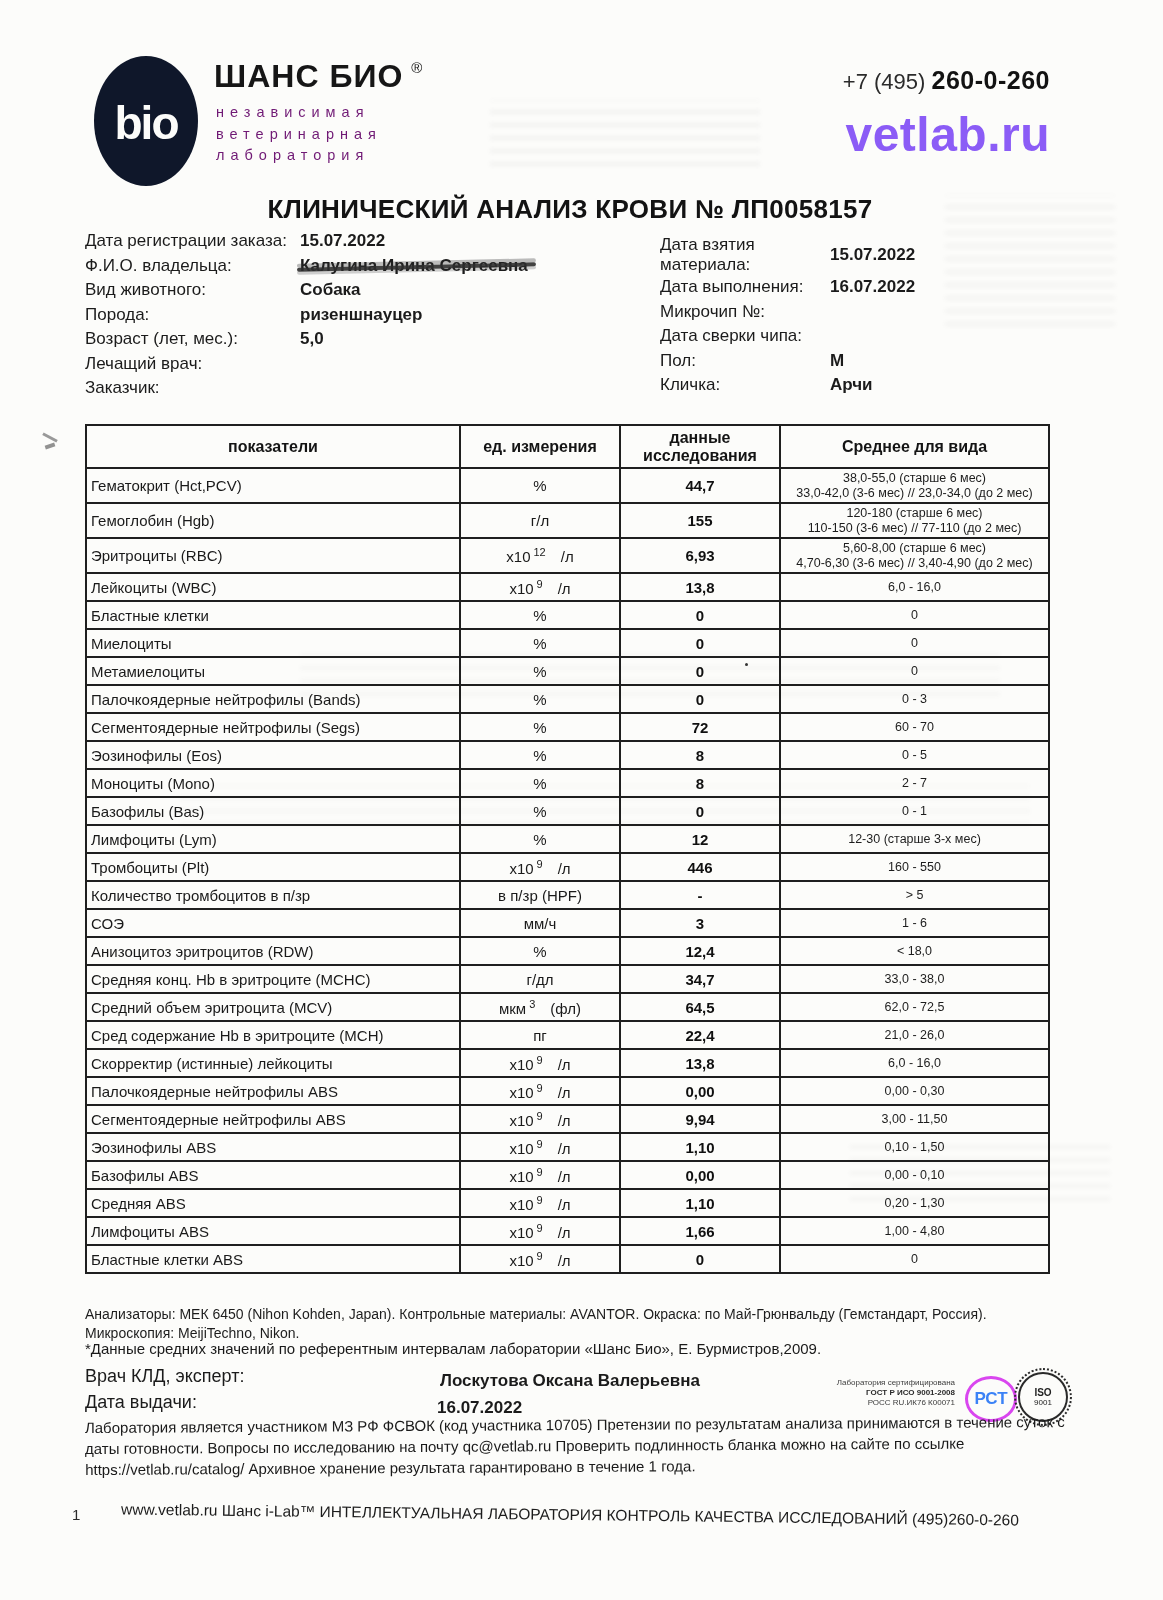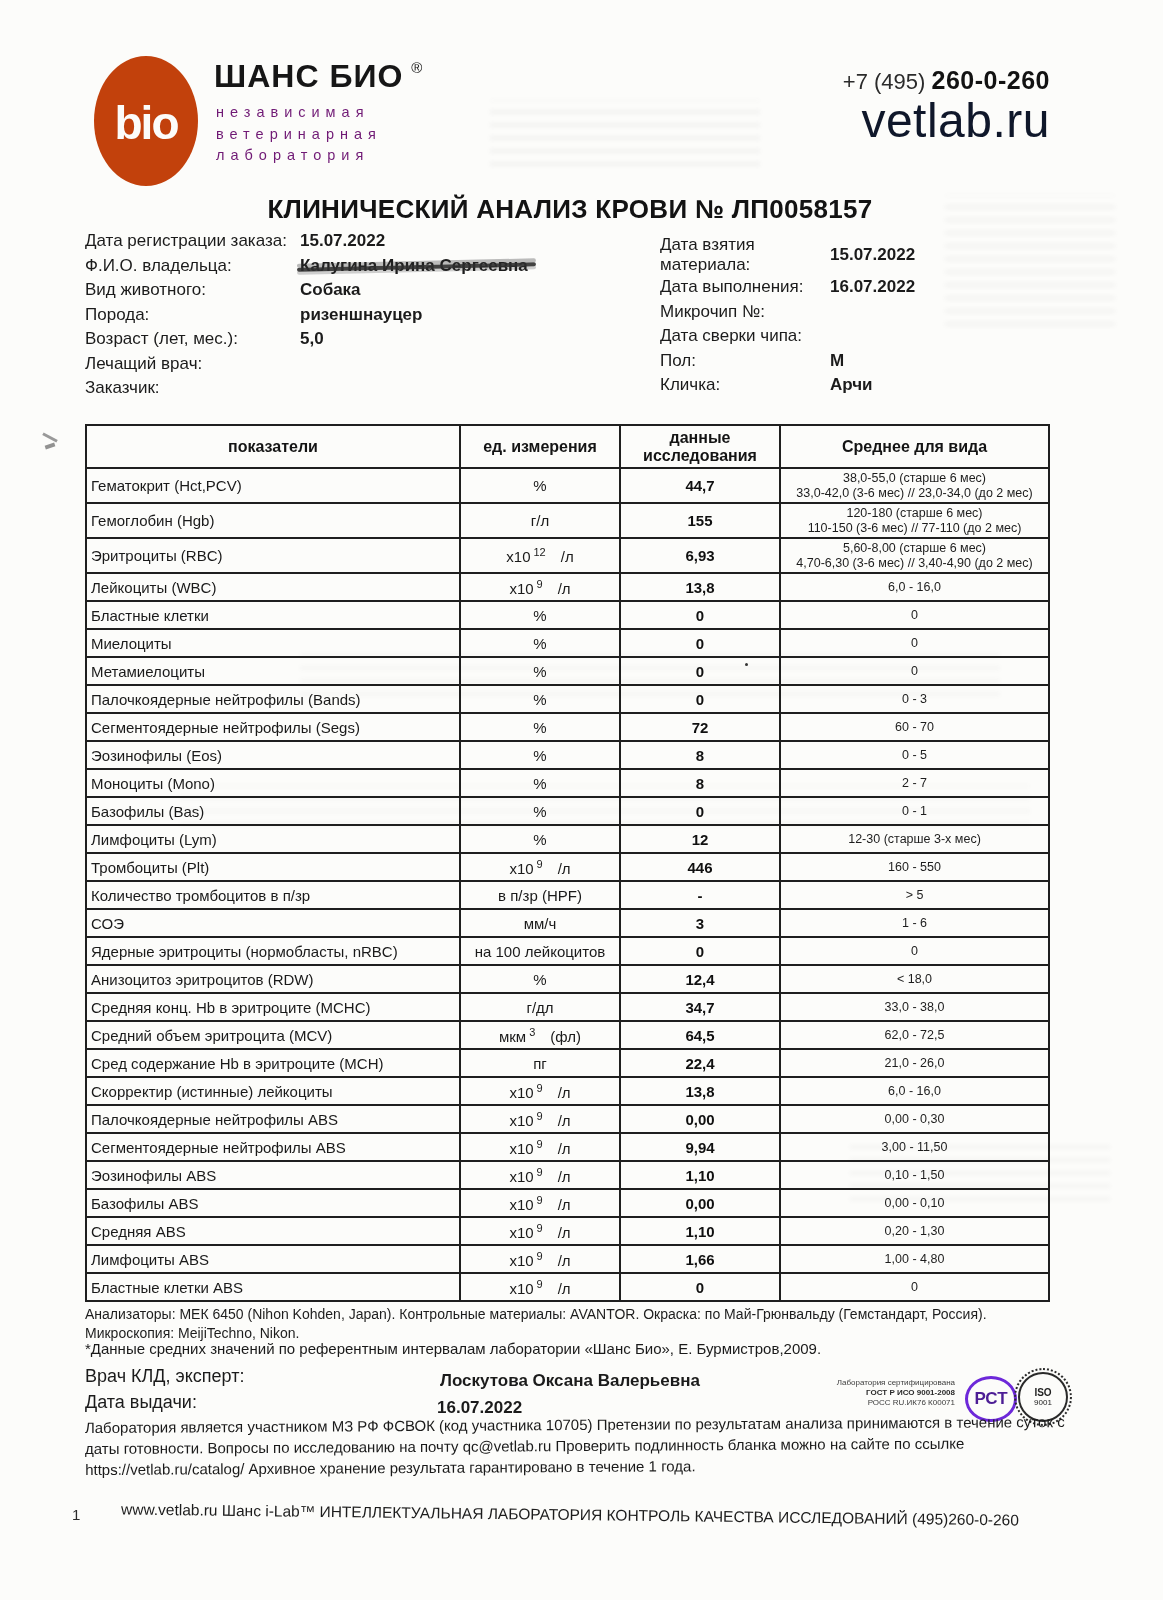--- a/index.html
+++ b/index.html
@@ -10,42 +10,42 @@
     color:#1b1b1b;
     -webkit-font-smoothing:antialiased;
   }
   .page{
     position:relative;width:1163px;height:1600px;
     background:#fcfcfa;overflow:hidden;
   }
   
   .logo-mark{
     position:absolute;left:94px;top:56px;width:104px;height:130px;
-    background:#c2410c;border-radius:50%;
+    background:#0f172a;border-radius:50%;
     display:flex;align-items:center;justify-content:center;
   }
   .logo-mark .bio{
     color:#fcfcfa;font-weight:bold;font-size:46px;letter-spacing:-2px;
     transform:translateY(2px);
   }
   .brand{
     position:absolute;left:214px;top:58px;
     font-size:32px;font-weight:bold;letter-spacing:1px;color:#161616;
   }
   .brand .reg{font-size:15px;font-weight:normal;vertical-align:14px;margin-left:8px;}
   .tagline{
     position:absolute;left:216px;top:102px;
     font-size:14.5px;letter-spacing:6px;line-height:21.5px;color:#701a75;
   }
   .contact{
     position:absolute;right:113px;top:66px;text-align:right;
   }
   .phone{font-size:22px;color:#2b2b2b;}
   .phone b{font-size:25px;color:#121212;letter-spacing:0.5px;}
-  .site{font-size:48px;font-weight:normal;letter-spacing:0.5px;color:#0f172a;margin-top:2px;line-height:48px;}
+  .site{font-size:48px;font-weight:bold;letter-spacing:0.5px;color:#8b5cf6;margin-top:16px;line-height:48px;}
   
   .doc-title{
     position:absolute;left:0;top:194px;width:1140px;text-align:center;
     font-size:26px;font-weight:bold;letter-spacing:0.3px;color:#131313;
   }
   
   .info{position:absolute;left:85px;top:229px;width:975px;display:flex;}
   .info-col-left{width:575px;}
   .info-col-right{width:400px;padding-top:6px;}
   .info-row{display:flex;align-items:center;min-height:24.5px;}
@@ -89,23 +89,23 @@
   .doctor-name{position:absolute;left:440px;top:1371px;font-size:17px;font-weight:bold;}
   .issue-label{position:absolute;left:85px;top:1392px;font-size:18px;}
   .issue-date{position:absolute;left:437px;top:1398px;font-size:17px;font-weight:bold;}
   .cert-text{
     position:absolute;left:780px;top:1378px;width:175px;text-align:right;
     font-size:8px;line-height:10px;color:#3c3c3c;
   }
   .cert-text .b{font-weight:bold;color:#2a2a2a;}
   .stamp-rst{
     position:absolute;left:965px;top:1376px;width:46px;height:40px;
-    border:3px solid #6d28d9;border-radius:50%;
+    border:3px solid #d946ef;border-radius:50%;
     display:flex;align-items:center;justify-content:center;
-    font-size:17px;font-weight:bold;color:#4c1d95;background:transparent;
+    font-size:17px;font-weight:bold;color:#3b82f6;background:transparent;
   }
   .stamp-iso{
     position:absolute;left:1018px;top:1372px;width:46px;height:46px;
     border:2px solid #2a2a2a;border-radius:50%;outline:2px dotted #2a2a2a;outline-offset:2px;
     display:flex;flex-direction:column;align-items:center;justify-content:center;
     color:#222;
   }
   .stamp-iso .l1{font-size:10px;font-weight:bold;line-height:10px;}
   .stamp-iso .l2{font-size:8px;line-height:9px;}
   .disclaimer{
@@ -329,26 +329,20 @@
           <td class="c-val">-</td>
           <td class="c-ref">&gt; 5</td>
         </tr>
         <tr>
           <td class="c-name">СОЭ</td>
           <td class="c-unit"><span>мм/ч</span></td>
           <td class="c-val">3</td>
           <td class="c-ref">1 - 6</td>
         </tr>
         <tr>
-          <td class="c-name">Ядерные эритроциты (нормобласты, nRBC)</td>
-          <td class="c-unit"><span>на 100 лейкоцитов</span></td>
-          <td class="c-val">0</td>
-          <td class="c-ref">0</td>
-        </tr>
-        <tr>
           <td class="c-name">Анизоцитоз эритроцитов (RDW)</td>
           <td class="c-unit"><span>%</span></td>
           <td class="c-val">12,4</td>
           <td class="c-ref">&lt; 18,0</td>
         </tr>
         <tr>
           <td class="c-name">Средняя конц. Hb в эритроците (MCHC)</td>
           <td class="c-unit"><span>г/дл</span></td>
           <td class="c-val">34,7</td>
           <td class="c-ref">33,0 - 38,0</td>

